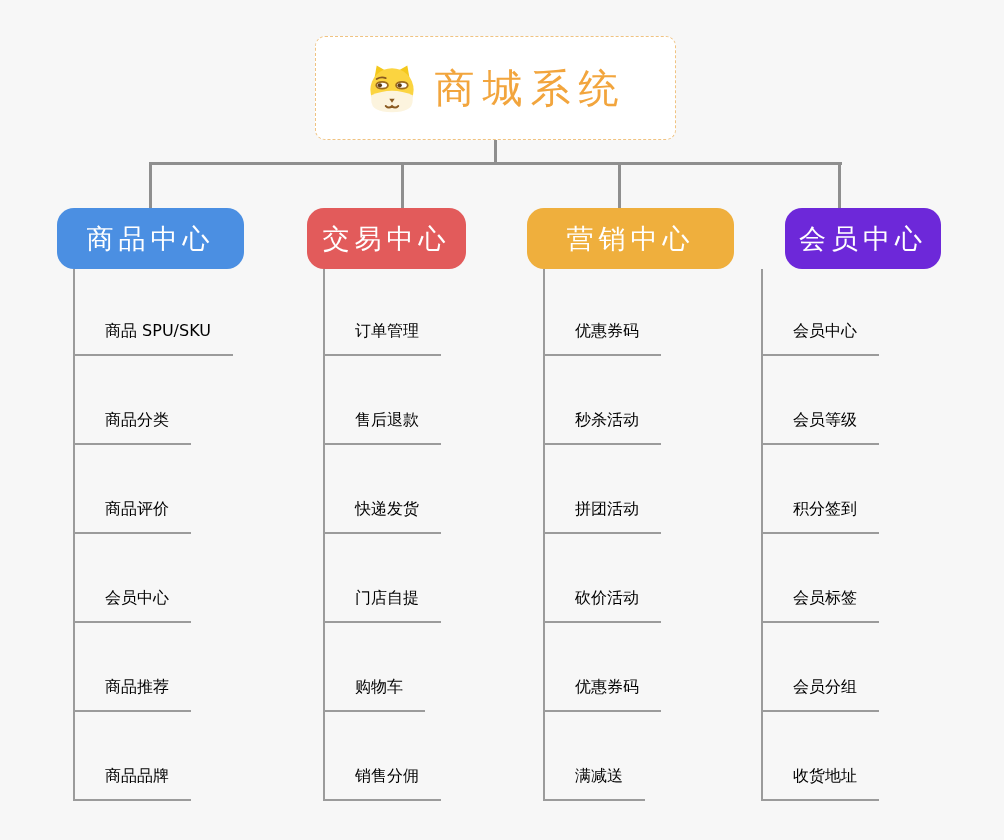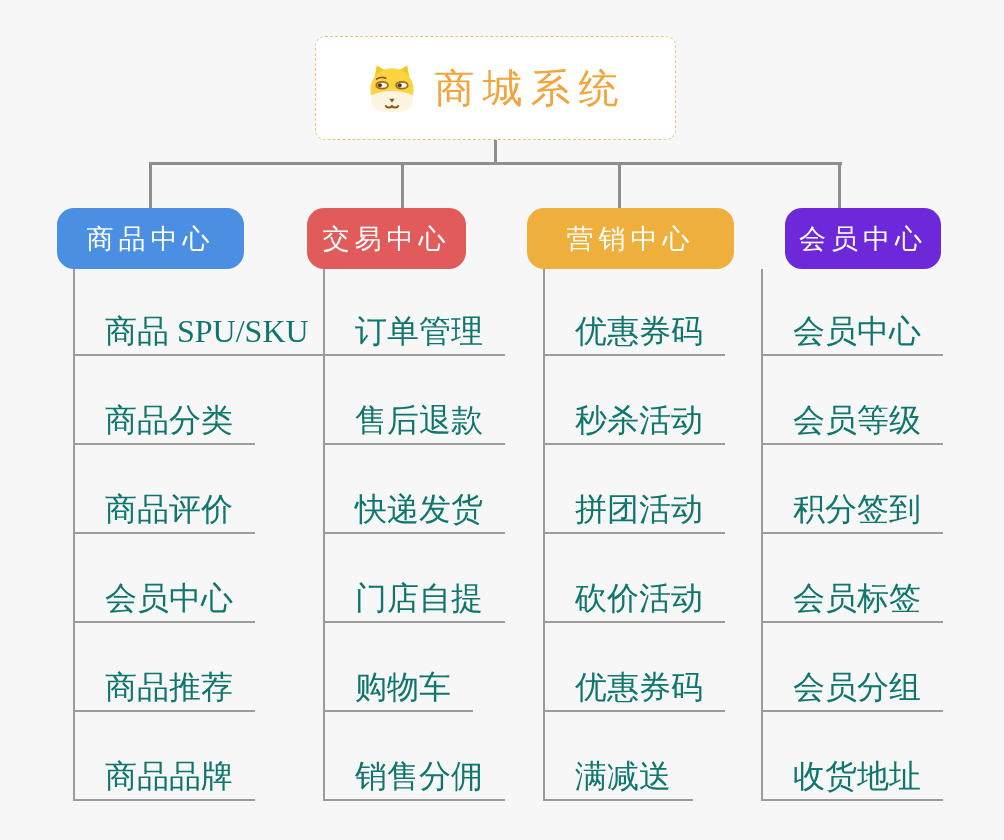--- a/index.html
+++ b/index.html
@@ -54,23 +54,22 @@
   .col-1{left:73px;}
   .col-2{left:323px;}
   .col-3{left:543px;}
   .col-4{left:761px;}
 
   .child{
     width:max-content;
     margin-top:49px;
     padding:0 22px 8px 30px;
     border-bottom:2px solid #9b9b9b;
-    font-size:32px;line-height:30px;color:#0f766e;
+    font-size:16px;line-height:30px;color:#000000;
     white-space:nowrap;
-    font-family:Liberation Serif, serif;
   }
   .child:first-child{margin-top:47px;}
 </style>
 </head>
 <body>
 
 <div class="canvas">
 
   <div class="root-node">
     <svg class="dog-icon" viewBox="0 0 60 60" aria-hidden="true">

